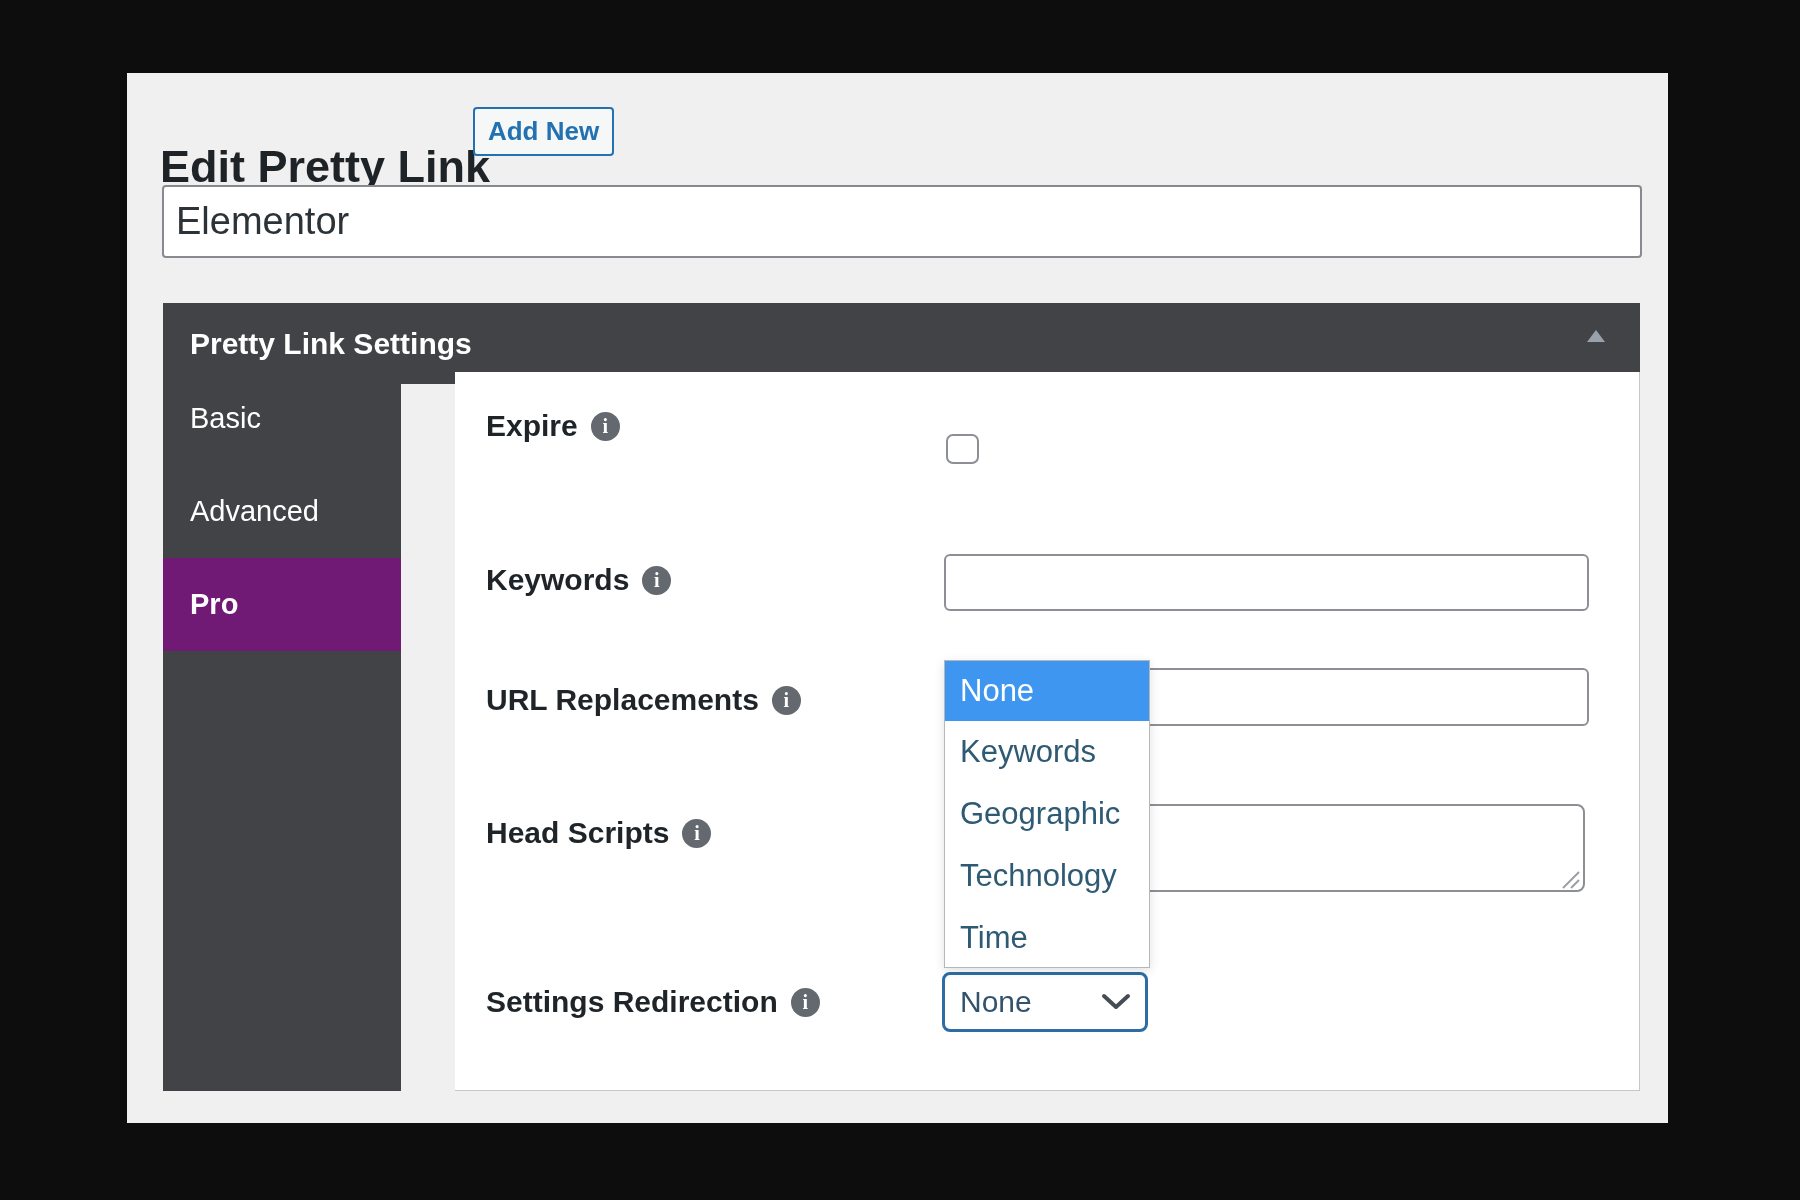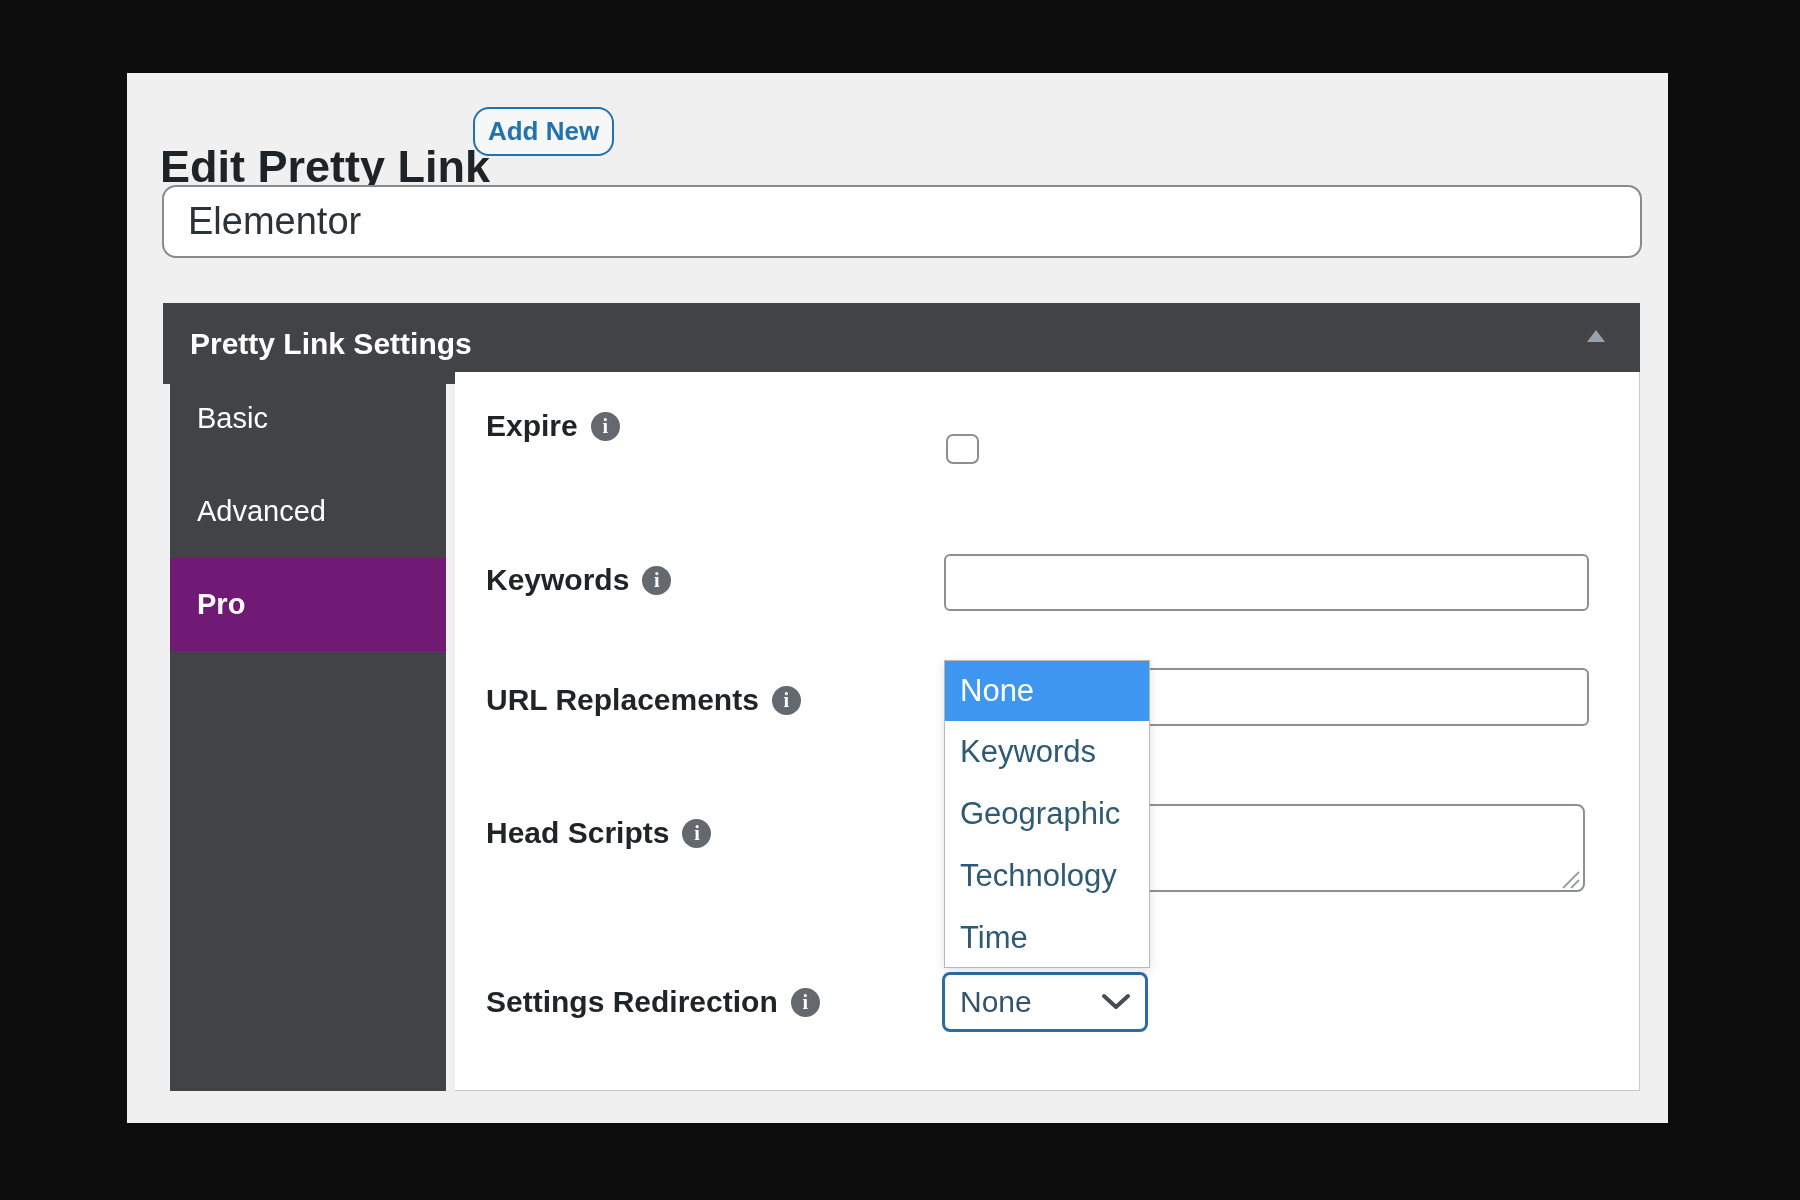--- a/index.html
+++ b/index.html
@@ -13,48 +13,48 @@
     position:absolute;left:127px;top:73px;width:1541px;height:1050px;
     background:#f0f0f1;
   }
   
   .page-title{
     position:absolute;left:33px;top:38px;height:52px;line-height:52px;
     font-size:45px;font-weight:700;color:#1d2327;white-space:nowrap;
   }
   .add-new-btn{
     position:absolute;left:346px;top:34px;width:141px;height:49px;
-    box-sizing:border-box;border:2px solid #2271b1;border-radius:16px;
+    box-sizing:border-box;border:2px solid #2271b1;border-radius:4px;
     background:#f6f7f7;color:#2271b1;font-size:26px;font-weight:700;
     display:flex;align-items:center;justify-content:center;cursor:pointer;
   }
   .name-input{
     position:absolute;left:35px;top:112px;width:1480px;height:73px;
-    box-sizing:border-box;border:2px solid #878b90;border-radius:14px;
-    background:#fff;color:#2c3338;font-size:38px;padding:0 0 0 24px;
+    box-sizing:border-box;border:2px solid #878b90;border-radius:4px;
+    background:#fff;color:#2c3338;font-size:38px;padding:0 0 0 12px;
     font-family:"Liberation Sans", sans-serif;outline:none;
   }
   
   .panel{
     position:absolute;left:36px;top:230px;width:1477px;height:788px;
   }
   .panel-header{
     position:absolute;left:0;top:0;right:0;height:81px;background:#424346;
     display:flex;align-items:center;
   }
   .panel-title{
     margin-left:27px;color:#fff;font-size:30px;font-weight:700;
   }
   .collapse-btn{
     position:absolute;right:22px;top:0;height:69px;width:44px;
     display:flex;align-items:center;justify-content:center;cursor:pointer;
     background:transparent;border:none;
   }
   .sidebar{
-    position:absolute;left:7px;top:69px;bottom:0;width:276px;background:#424346;
+    position:absolute;left:0;top:69px;bottom:0;width:238px;background:#424346;
   }
   .tab{
     height:93px;display:flex;align-items:center;padding-left:27px;
     color:#fff;font-size:29px;font-weight:400;cursor:pointer;
   }
   .tab.active{background:#701a75;font-weight:700;}
   .content{
     position:absolute;left:292px;top:69px;right:0;bottom:0;background:#fff;
     border-right:1px solid #c6c7ca;border-bottom:1px solid #c6c7ca;
     box-sizing:border-box;

